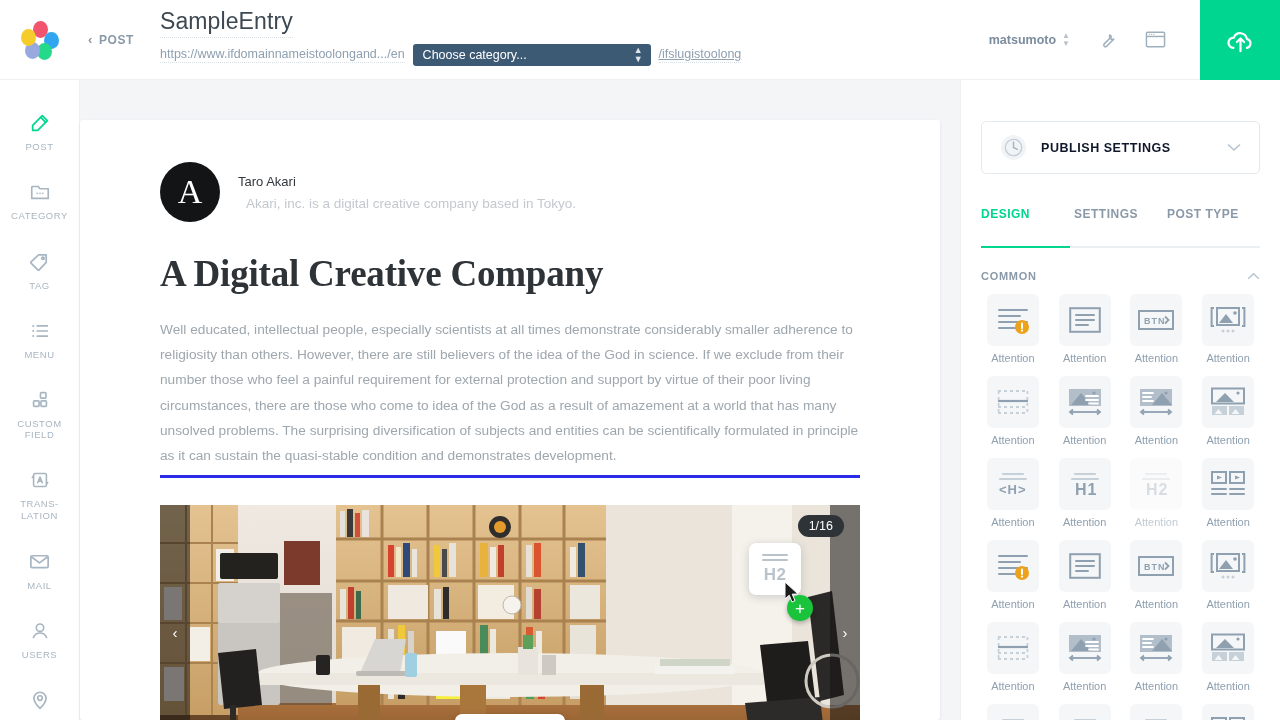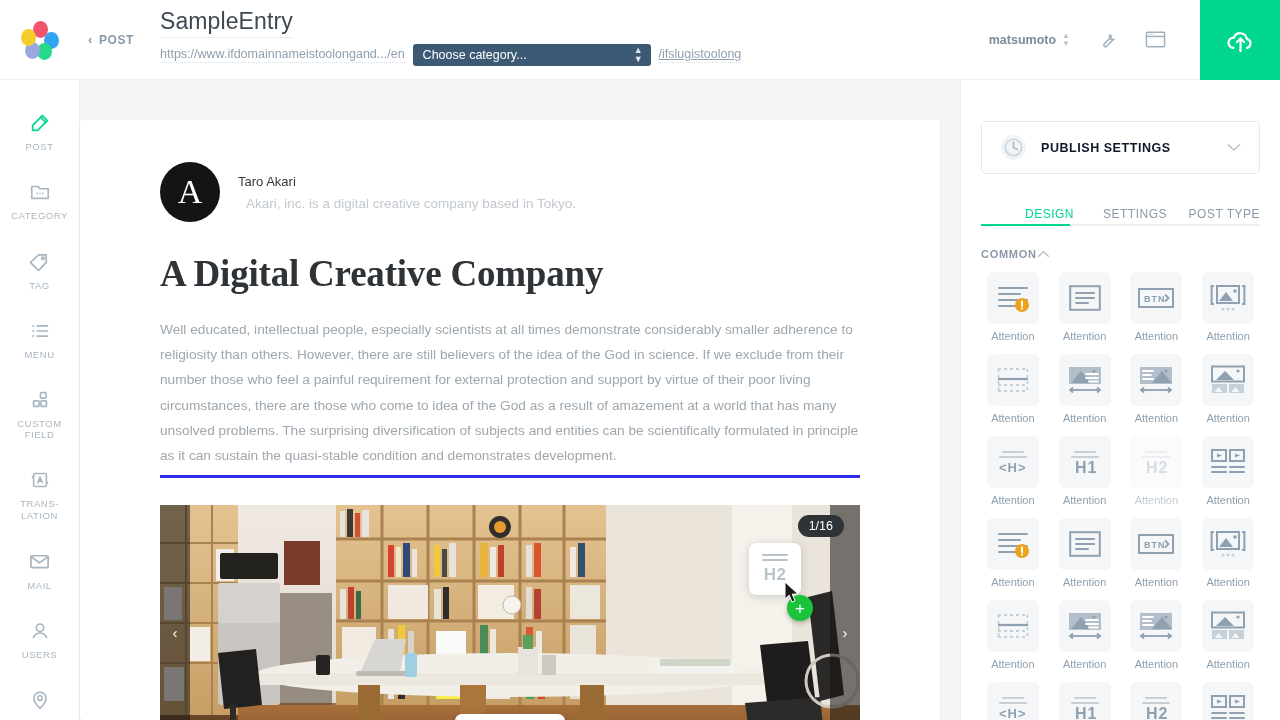--- a/index.html
+++ b/index.html
@@ -202,30 +202,30 @@
   .clock-ic { width:27px; height:27px; }
   .publish-label {
     margin-left: 14px; font-size: 12.5px; font-weight:bold;
     color:#0f172a; letter-spacing:.55px; flex:1;
   }
   .tabs {
     display:flex; margin: 33px 20px 0 20px; gap: 0;
     border-bottom: 2px solid #eceff2; position:relative;
   }
   .tab {
-    flex:1; text-align:right; padding-bottom: 3px;
-    font-size: 12px; font-weight:normal; letter-spacing:.5px;
+    flex:1; text-align:left; padding-bottom: 25px;
+    font-size: 12px; font-weight:bold; letter-spacing:.5px;
     color:#8a99a8; cursor:pointer;
   }
   .tab.active { color:#00d68f; }
   .tab-underline {
     position:absolute; bottom:-2px; left:0; width:89px; height:2px; background:#00d68f;
   }
   .section-head {
-    display:flex; align-items:center; 
+    display:flex; align-items:center; justify-content:space-between;
     margin: 22px 20px 8px 20px;
     font-size: 11px; font-weight:bold; color:#8a99a8; letter-spacing:.7px;
     cursor:pointer;
   }
   .grid {
     margin: 12px 16px 0 16px;
     display:grid; grid-template-columns: repeat(4, 1fr);
     row-gap: 12px; column-gap: 0px;
   }
   .tile { display:flex; flex-direction:column; align-items:center; cursor:pointer; }

